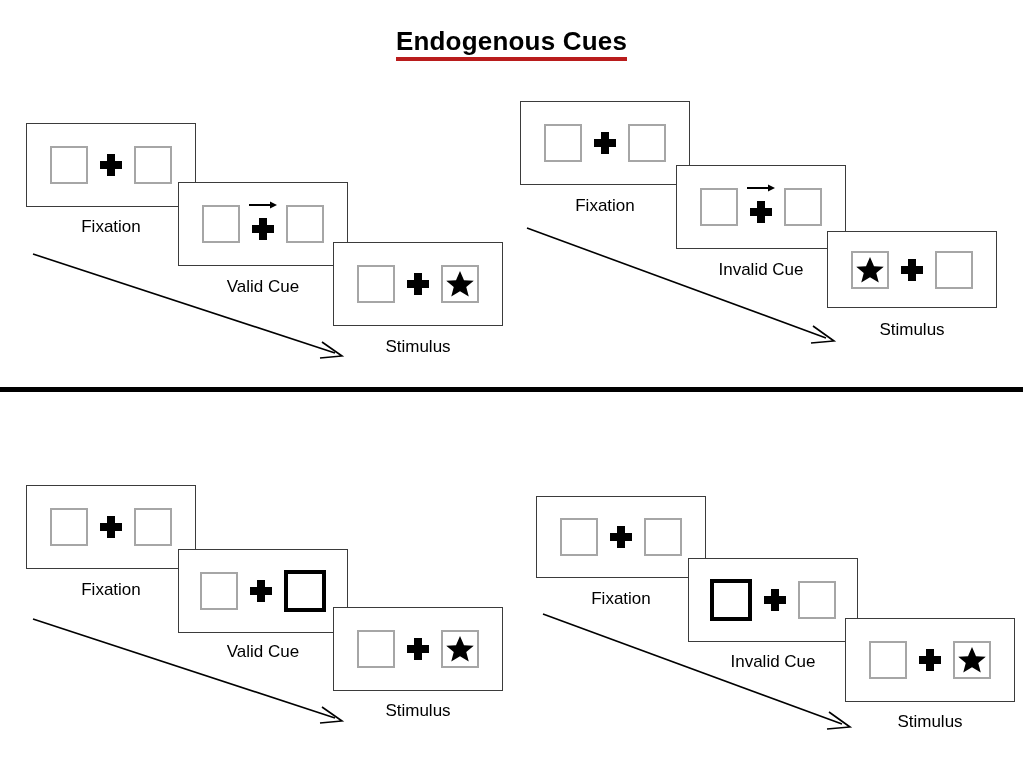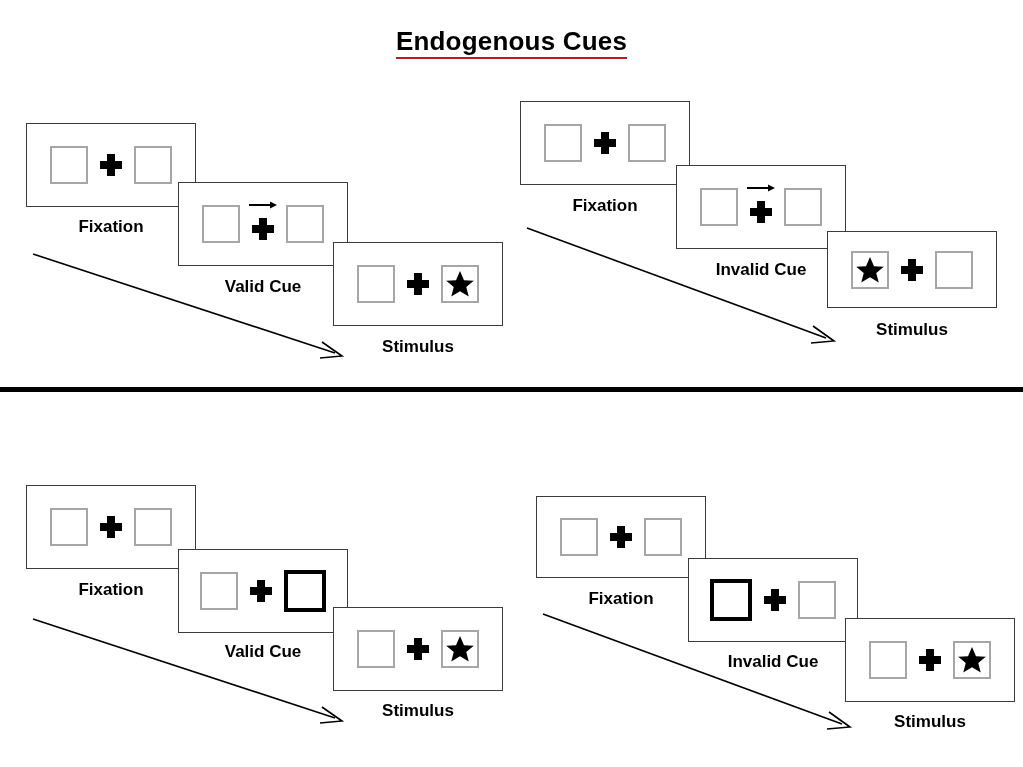--- a/index.html
+++ b/index.html
@@ -25,21 +25,21 @@
   
   .section-title {
     position: absolute;
     width: 100%;
     text-align: center;
     font-size: 26px;
     font-weight: bold;
     letter-spacing: 0.2px;
   }
   .section-title span {
-    border-bottom: 2px solid #b91c1c;
+    border-bottom: 4px solid #b91c1c;
     padding-bottom: 1px;
   }
 
   
   .divider {
     position: absolute;
     left: 0;
     width: 1023px;
     height: 5px;
     background: #000000;
@@ -124,21 +124,21 @@
     left: 50%;
     transform: translateX(-50%);
     width: 30px;
     height: 12px;
   }
 
   
   .stage-label {
     position: absolute;
     font-size: 17px;
-    font-weight: bold;
+    font-weight: normal;
     white-space: nowrap;
     text-align: center;
   }
 
   
   .timeline-arrow {
     position: absolute;
     pointer-events: none;
   }
 </style>

